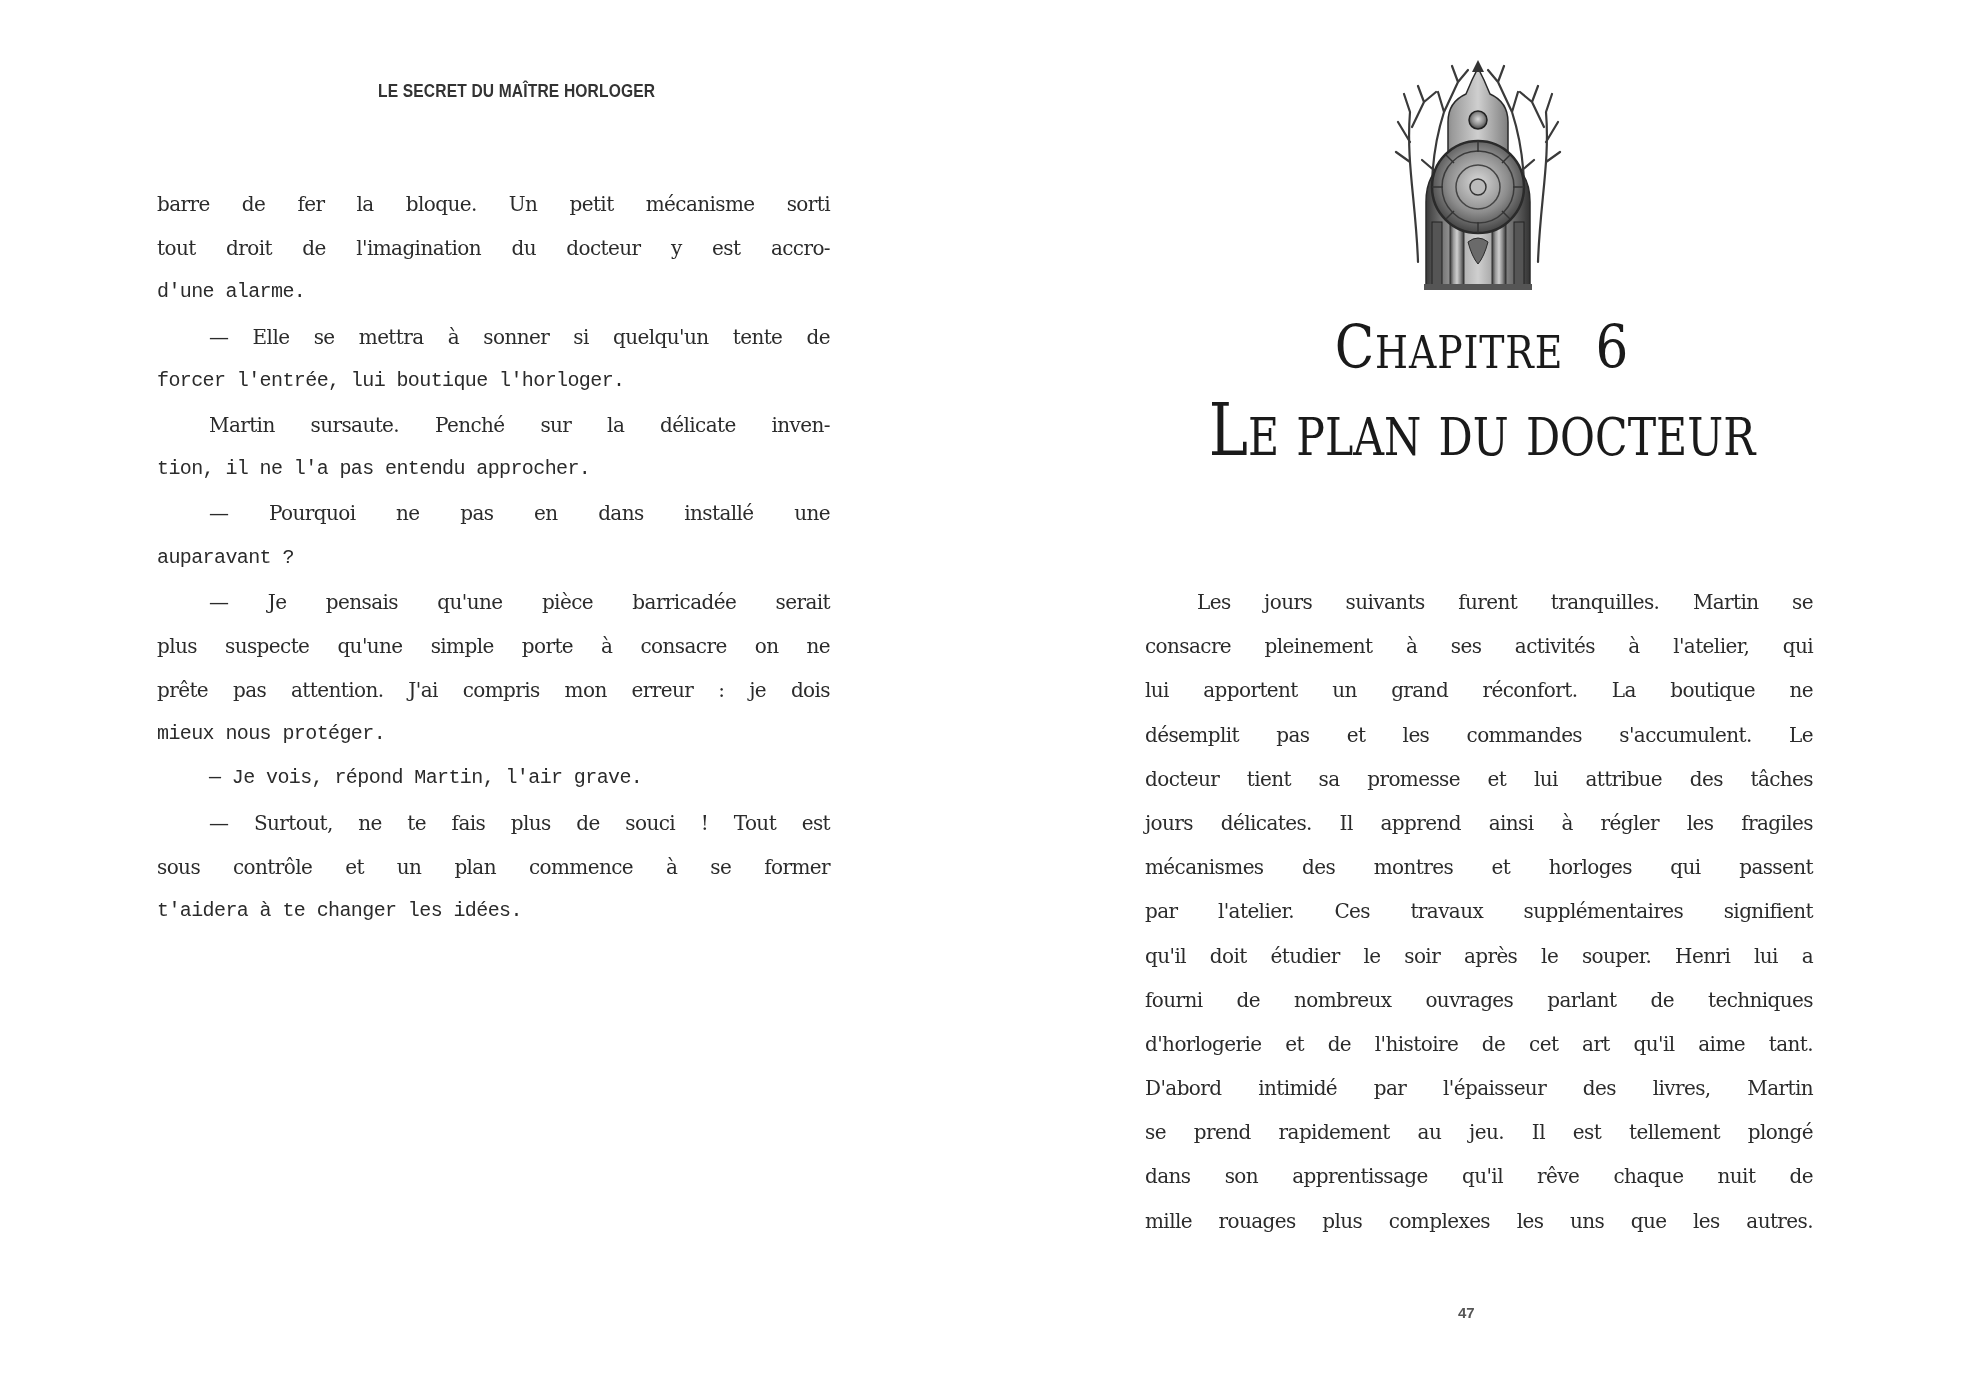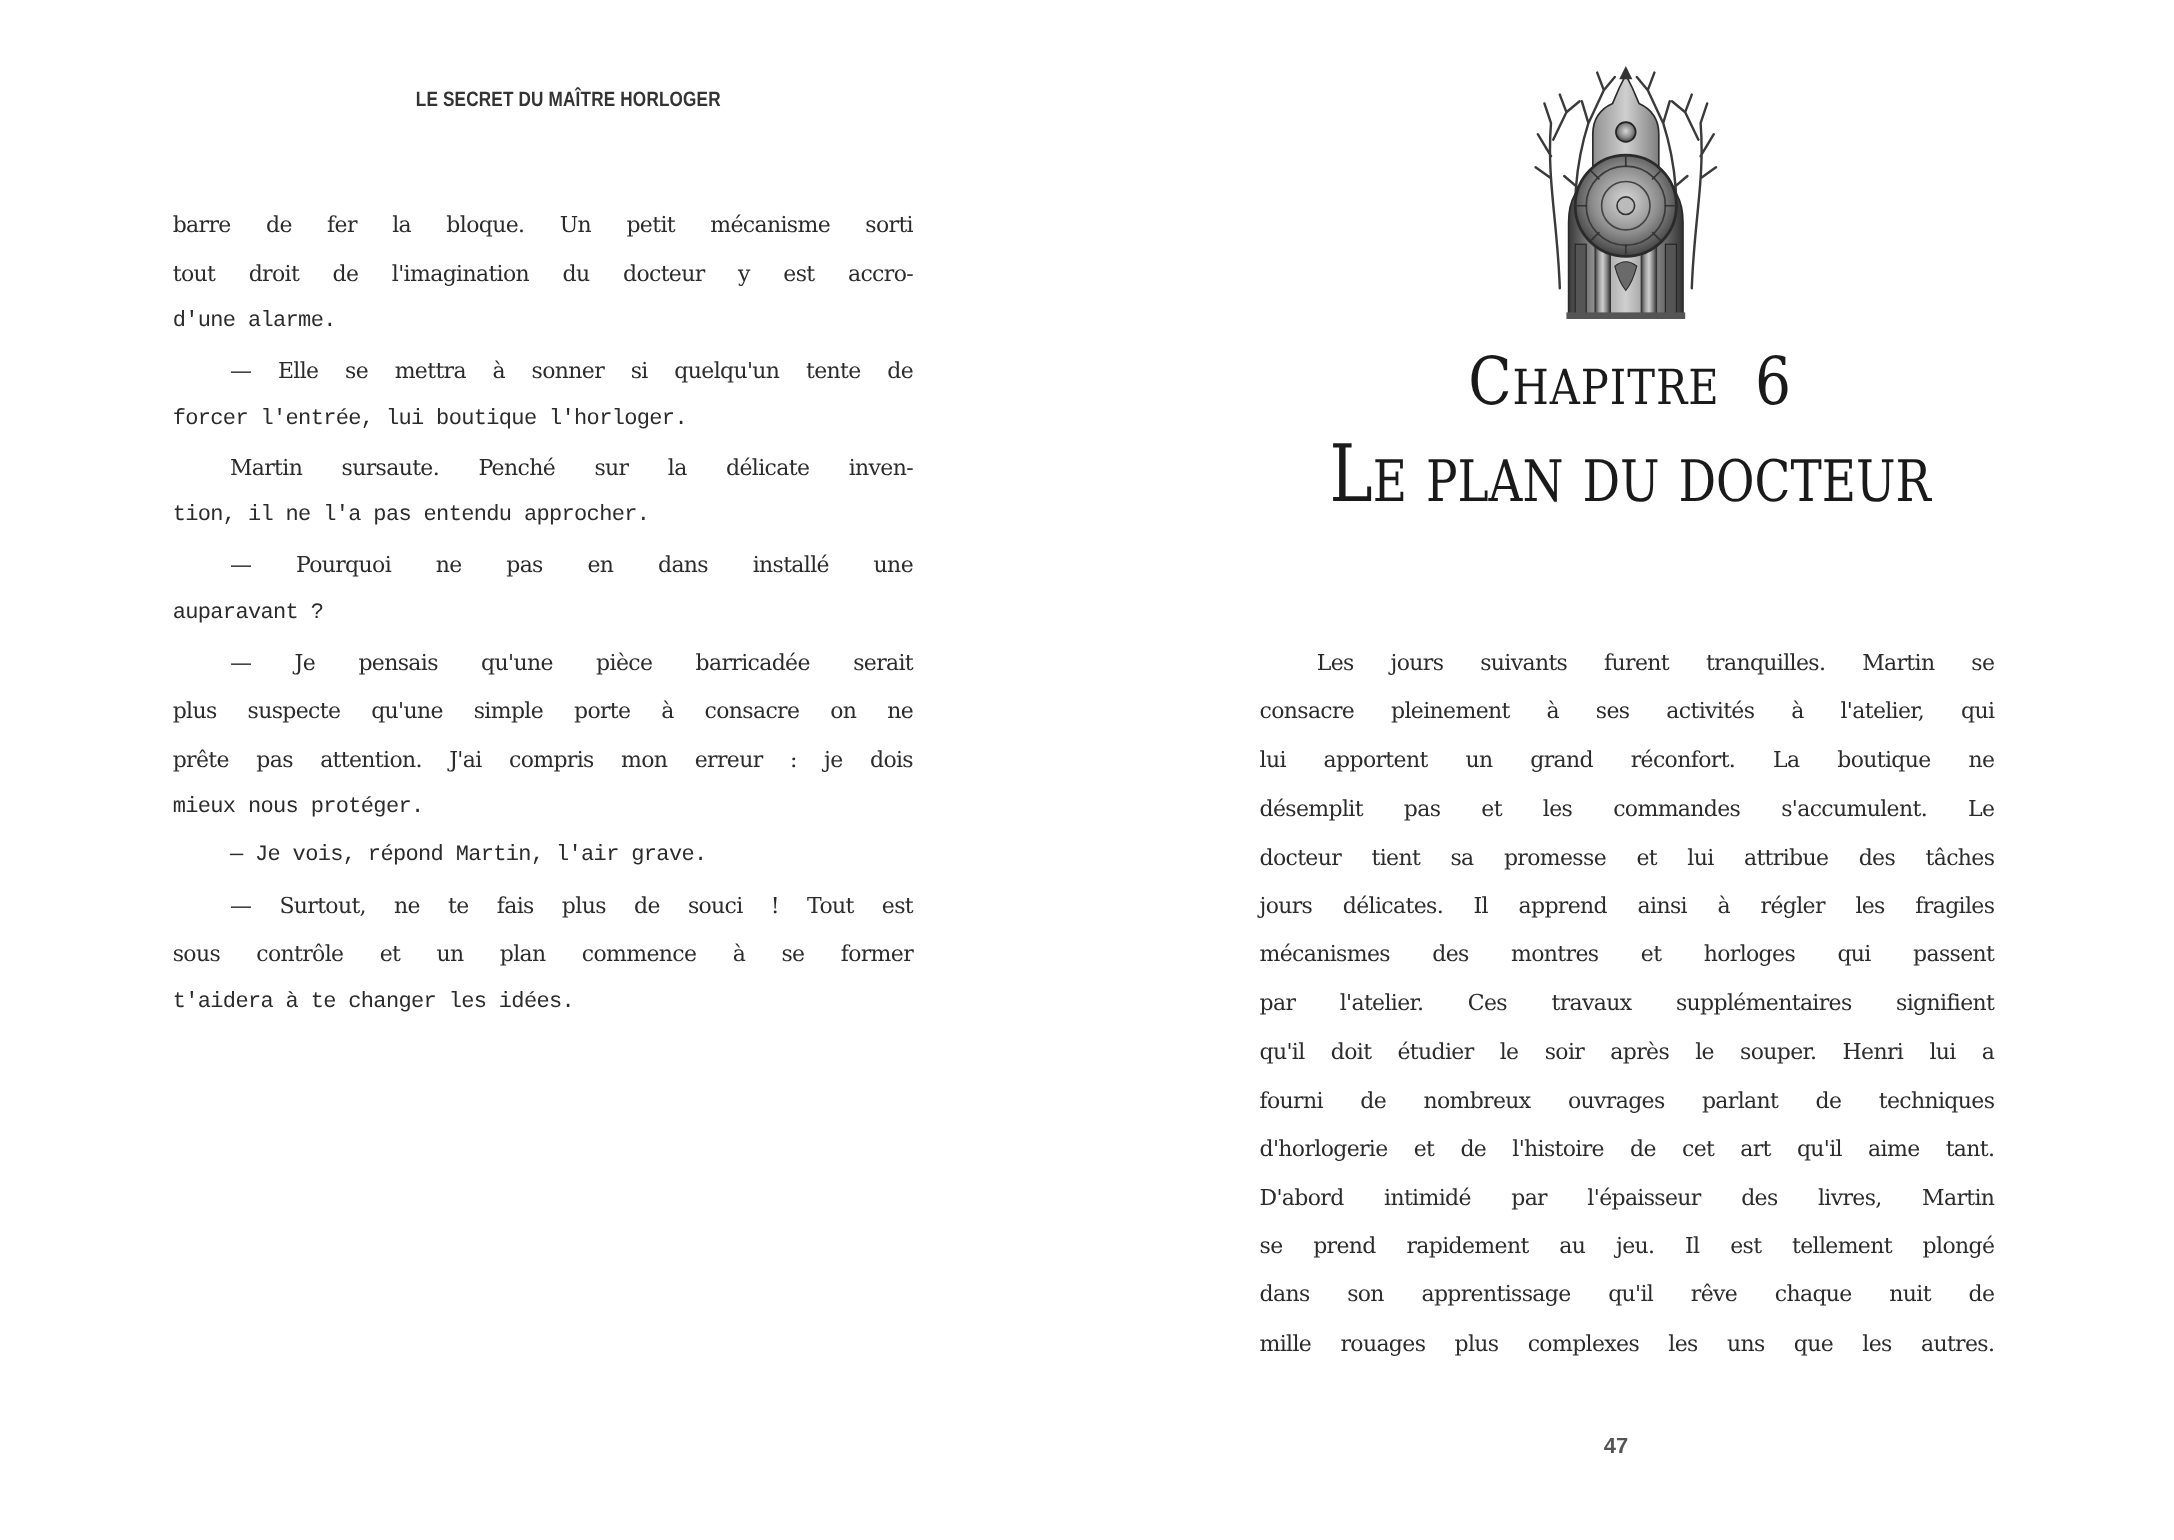--- a/index.html
+++ b/index.html
@@ -104,21 +104,21 @@
       transform-origin: center;
     }
     .chapter-title .big { font-size: 72px; }
     .chapter-title .small { font-size: 52px; }
 
     .page-number {
       position: absolute;
       top: 1304px;
       left: 470px;
       font-family: "Liberation Sans", "DejaVu Sans", sans-serif;
-      font-size: 20px;
+      font-size: 15px;
       font-weight: bold;
       color: #555;
     }
   </style>
 </head>
 <body>
 
 <div class="page page-left">
   <div class="running-head">LE SECRET DU MAÎTRE HORLOGER</div>
   <div class="text-block left-text" id="left-body">

